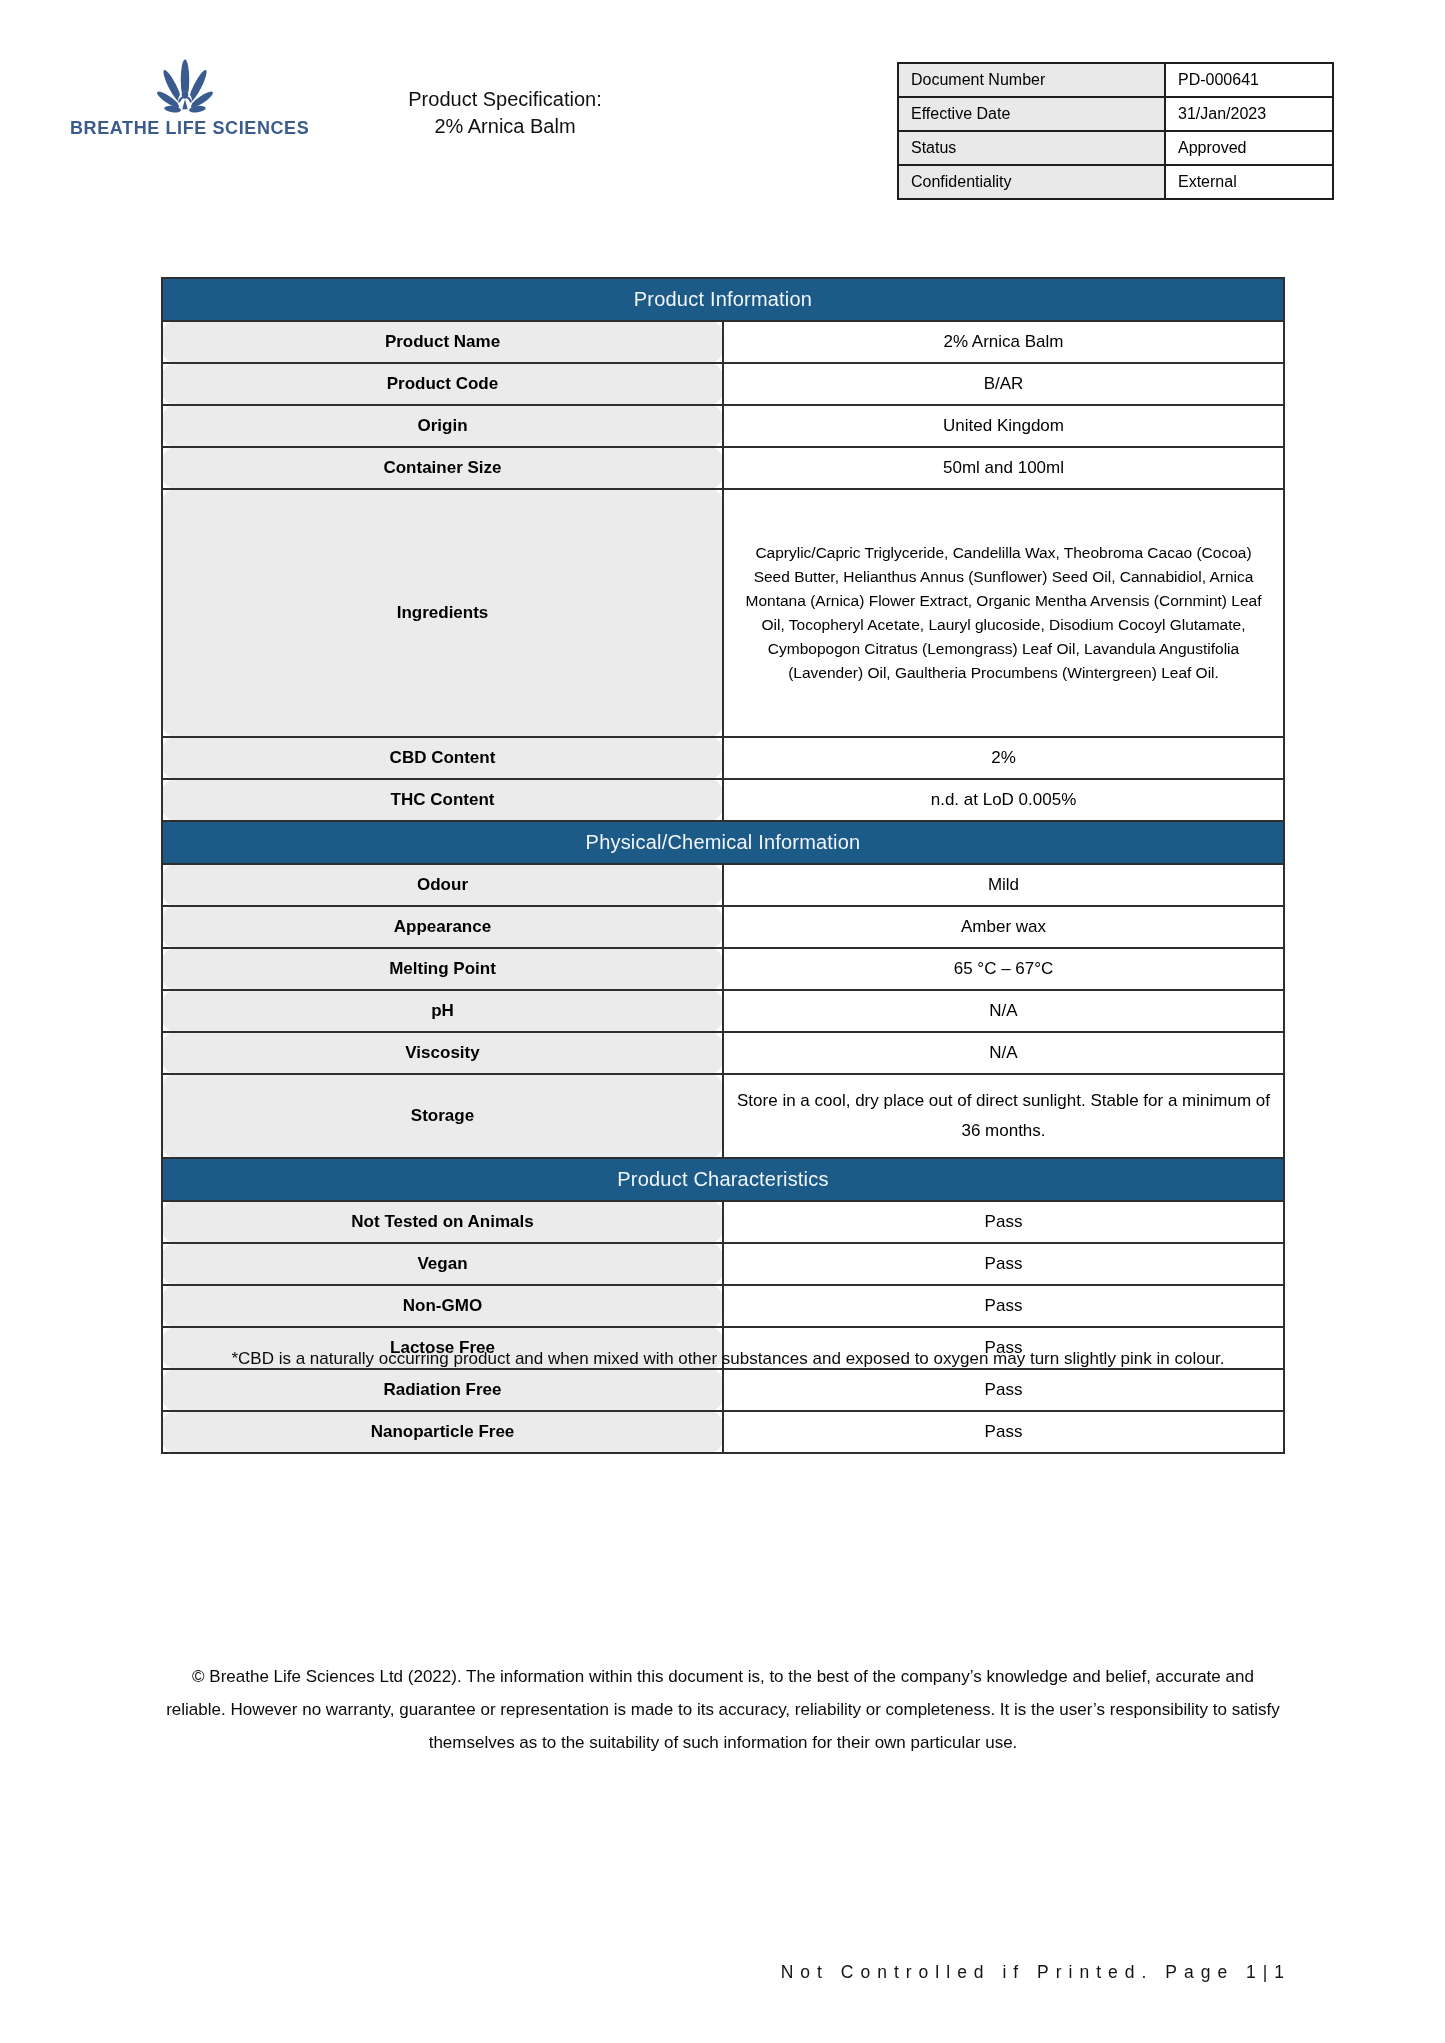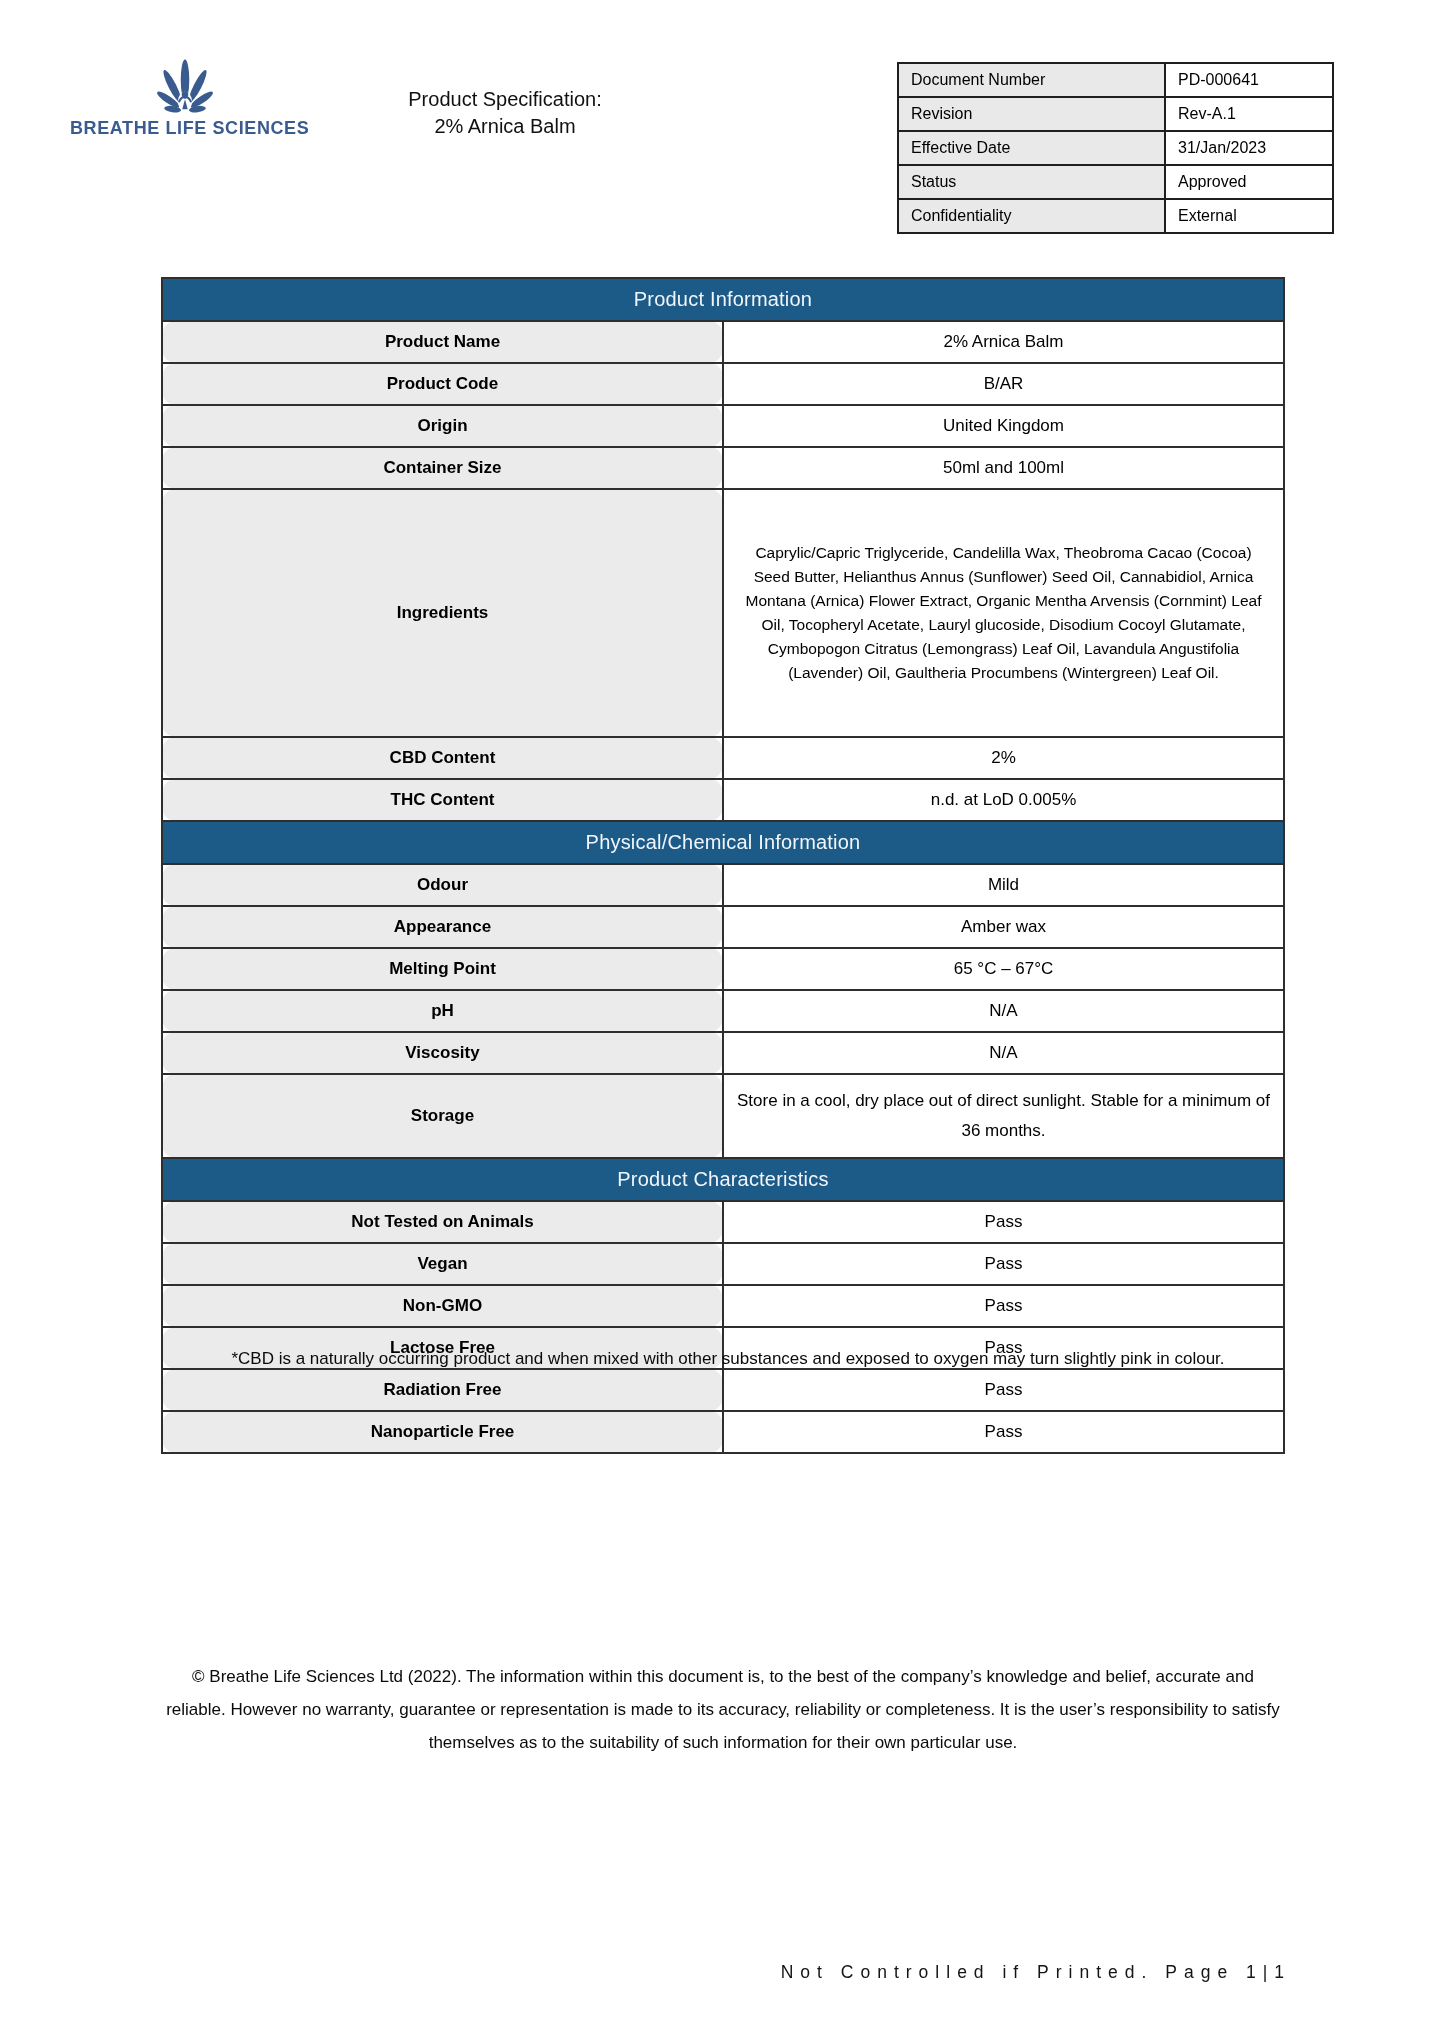--- a/index.html
+++ b/index.html
@@ -108,24 +108,20 @@
     <div>2% Arnica Balm</div>
   </div>
 
   <table class="docinfo">
     <tbody>
       <tr>
         <td class="dlbl">Document Number</td>
         <td class="dval">PD-000641</td>
       </tr>
       <tr>
-        <td class="dlbl">Revision</td>
-        <td class="dval">Rev-A.1</td>
-      </tr>
-      <tr>
         <td class="dlbl">Effective Date</td>
         <td class="dval">31/Jan/2023</td>
       </tr>
       <tr>
         <td class="dlbl">Status</td>
         <td class="dval">Approved</td>
       </tr>
       <tr>
         <td class="dlbl">Confidentiality</td>
         <td class="dval">External</td>

